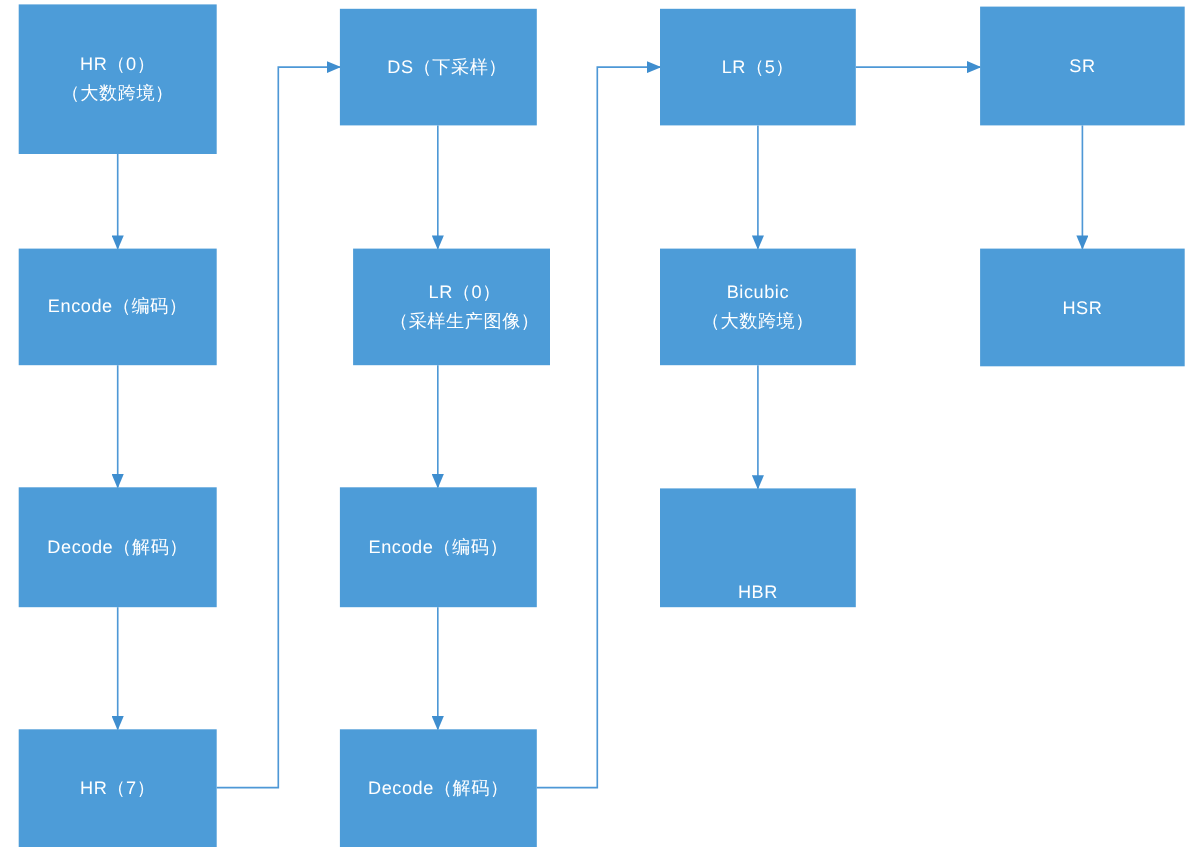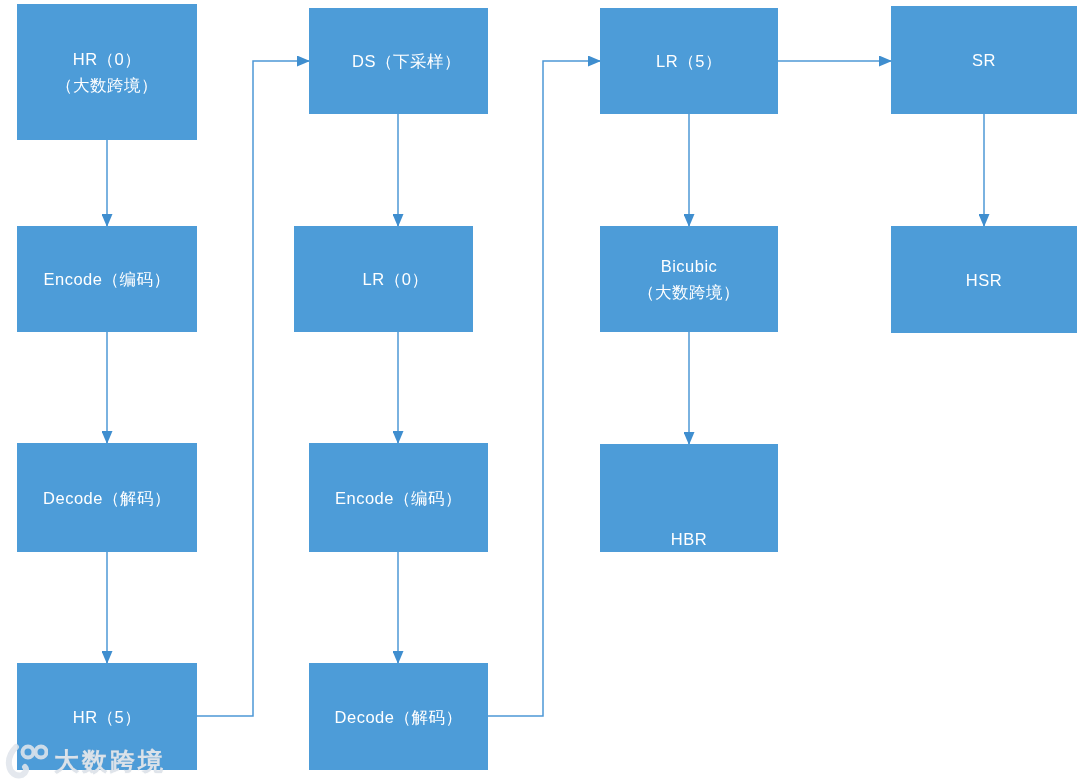--- a/index.html
+++ b/index.html
@@ -106,51 +106,42 @@
       </div>
       <div class="node" style="left: 600px; top: 8px; width: 178px; height: 106px;">
         <span class="node-line">LR（5）</span>
       </div>
       <div class="node" style="left: 891px; top: 6px; width: 186px; height: 108px;">
         <span class="node-line">SR</span>
       </div>
       <div class="node" style="left: 17px; top: 226px; width: 180px; height: 106px;">
         <span class="node-line">Encode（编码）</span>
       </div>
-      <div class="node" style="left: 294px; top: 226px; width: 179px; height: 106px; padding-left: 24px;">
+      <div class="node" style="left: 321px; top: 226px; width: 179px; height: 106px; padding-left: 24px;">
         <span class="node-line">LR（0）</span>
+        <span class="node-line">（采样生产图像）</span>
       </div>
       <div class="node" style="left: 600px; top: 226px; width: 178px; height: 106px; text-align: center;">
         <span class="node-line">Bicubic</span>
         <span class="node-line">（大数跨境）</span>
       </div>
       <div class="node" style="left: 891px; top: 226px; width: 186px; height: 107px; text-align: center;">
         <span class="node-line">HSR</span>
       </div>
       <div class="node" style="left: 17px; top: 443px; width: 180px; height: 109px;">
         <span class="node-line">Decode（解码）</span>
       </div>
       <div class="node" style="left: 309px; top: 443px; width: 179px; height: 109px;">
         <span class="node-line">Encode（编码）</span>
       </div>
       <div class="node" style="left: 600px; top: 444px; width: 178px; height: 108px; justify-content: flex-end;">
         <span class="node-line">HBR</span>
       </div>
       <div class="node" style="left: 17px; top: 663px; width: 180px; height: 107px;">
-        <span class="node-line">HR（5）</span>
+        <span class="node-line">HR（7）</span>
       </div>
       <div class="node" style="left: 309px; top: 663px; width: 179px; height: 107px;">
         <span class="node-line">Decode（解码）</span>
       </div>
     </div>
 
-  <div class="watermark">
-    <svg class="wm-logo" width="46" height="36" viewBox="0 0 46 36" xmlns="http://www.w3.org/2000/svg">
-
-      <path d="M14,4 C10,8 6,14 7,22 C8,30 14,34 20,32 C24,30 25,26 23,24" fill="none" stroke="rgba(223,229,235,0.95)" stroke-width="6" stroke-linecap="round"></path>
-
-      <circle cx="26" cy="9" r="5.5" fill="none" stroke="rgba(223,229,235,0.95)" stroke-width="4"></circle>
-      <circle cx="39" cy="9" r="5.5" fill="none" stroke="rgba(223,229,235,0.95)" stroke-width="4"></circle>
-    </svg>
-    <span class="wm-text">大数跨境</span>
-  </div>
 
 </div>
 
 </body></html>

